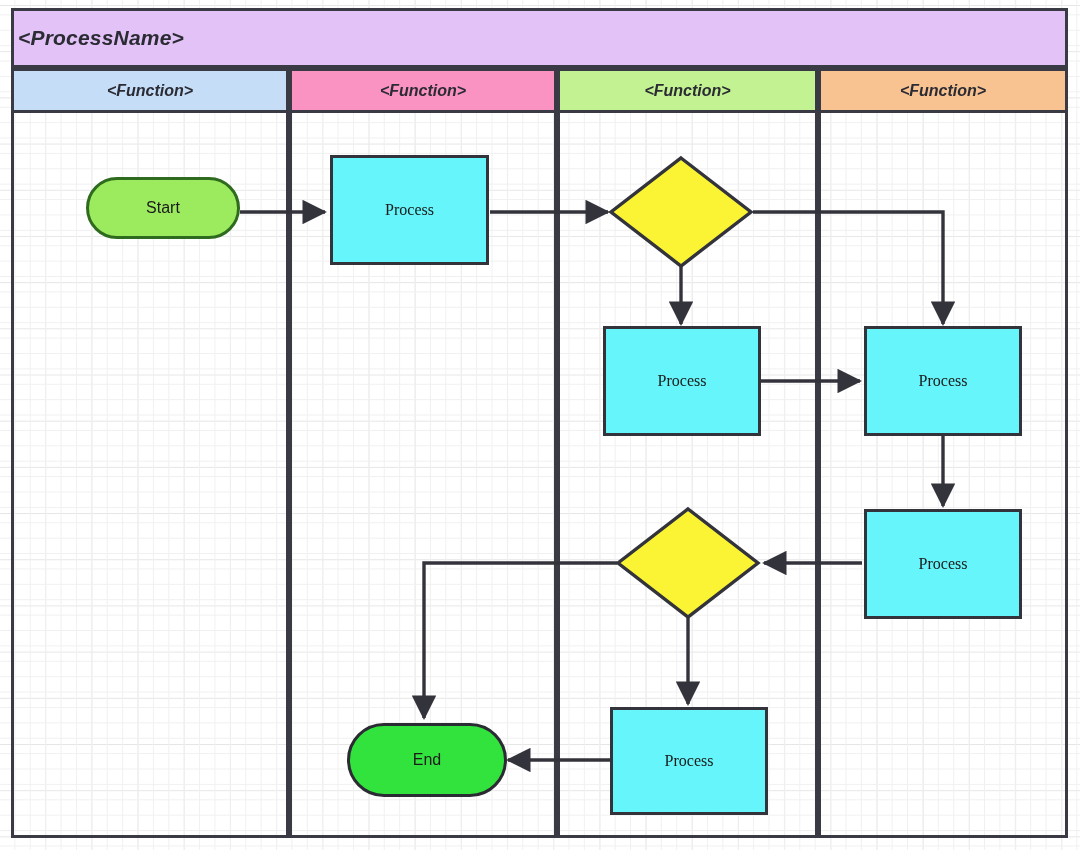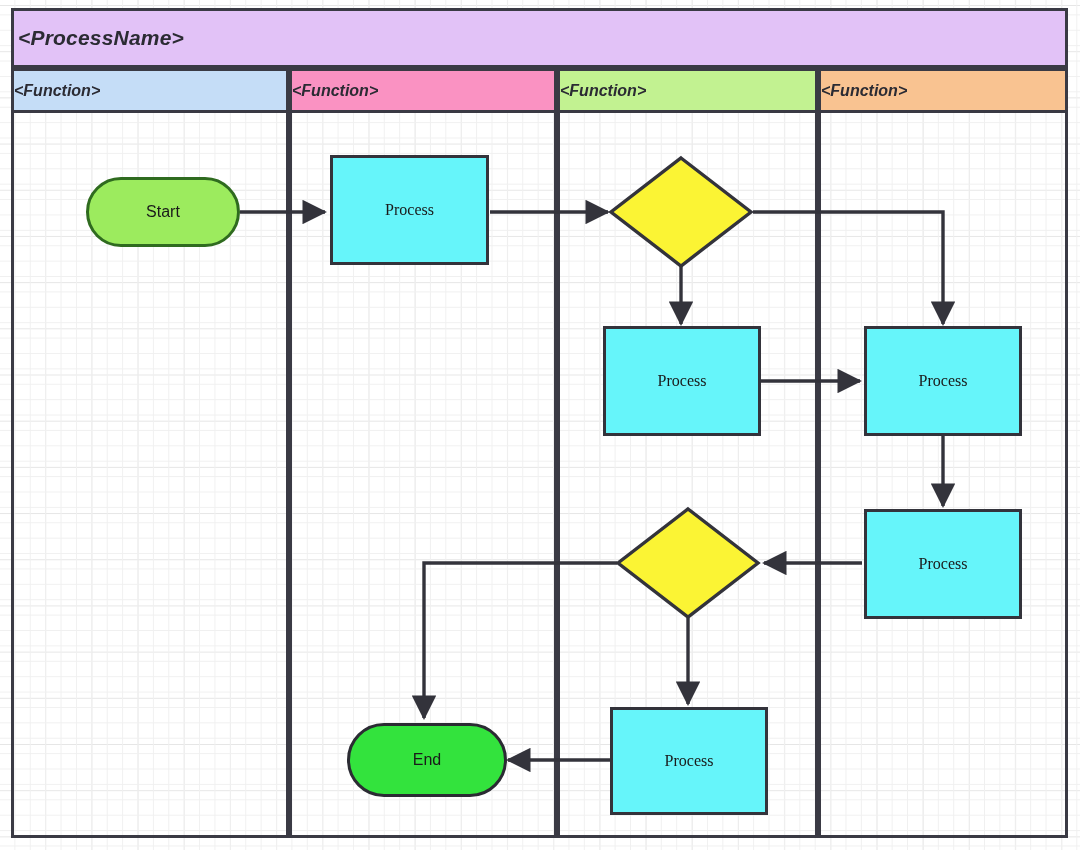--- a/index.html
+++ b/index.html
@@ -63,20 +63,21 @@
   }
 
   .lane-header {
     position: absolute;
     top: 68px;
     height: 45px;
     box-sizing: border-box;
     border: 3px solid #3a3a44;
     display: flex;
     align-items: center;
+    justify-content: center;
     font-style: italic;
     font-weight: bold;
     font-size: 16px;
     color: #2b2b33;
   }
 
   .lane-body {
     position: absolute;
     top: 113px;
     height: 725px;
@@ -183,21 +184,21 @@
       <path d="M 862 563 L 764 563" marker-end="url(#arrow)"></path>
 
       <path d="M 688 618 L 688 704" marker-end="url(#arrow)"></path>
 
       <path d="M 617 563 L 424 563 L 424 718" marker-end="url(#arrow)"></path>
 
       <path d="M 610 760 L 508 760" marker-end="url(#arrow)"></path>
     </g>
   </svg>
 
-  <div class="node terminator" style="left:86px; top:177px; width:154px; height:70px; background:#9ceb5e; border-color:#2f6b1f;">
+  <div class="node terminator" style="left:86px; top:177px; width:154px; height:62px; background:#9ceb5e; border-color:#2f6b1f;">
     <span>Start</span>
   </div>
 
   <div class="node process" style="left:330px; top:155px; width:159px; height:110px; background:#66f5fa;">
     <span>Process</span>
   </div>
 
   <div class="diamond-wrap" style="left:608px; top:155px; width:146px; height:114px;">
     <svg width="146" height="114" viewBox="0 0 146 114" xmlns="http://www.w3.org/2000/svg">
       <polygon points="73,3 143,57 73,111 3,57" fill="#fbf434" stroke="#33333b" stroke-width="3.4" stroke-linejoin="miter"></polygon>

